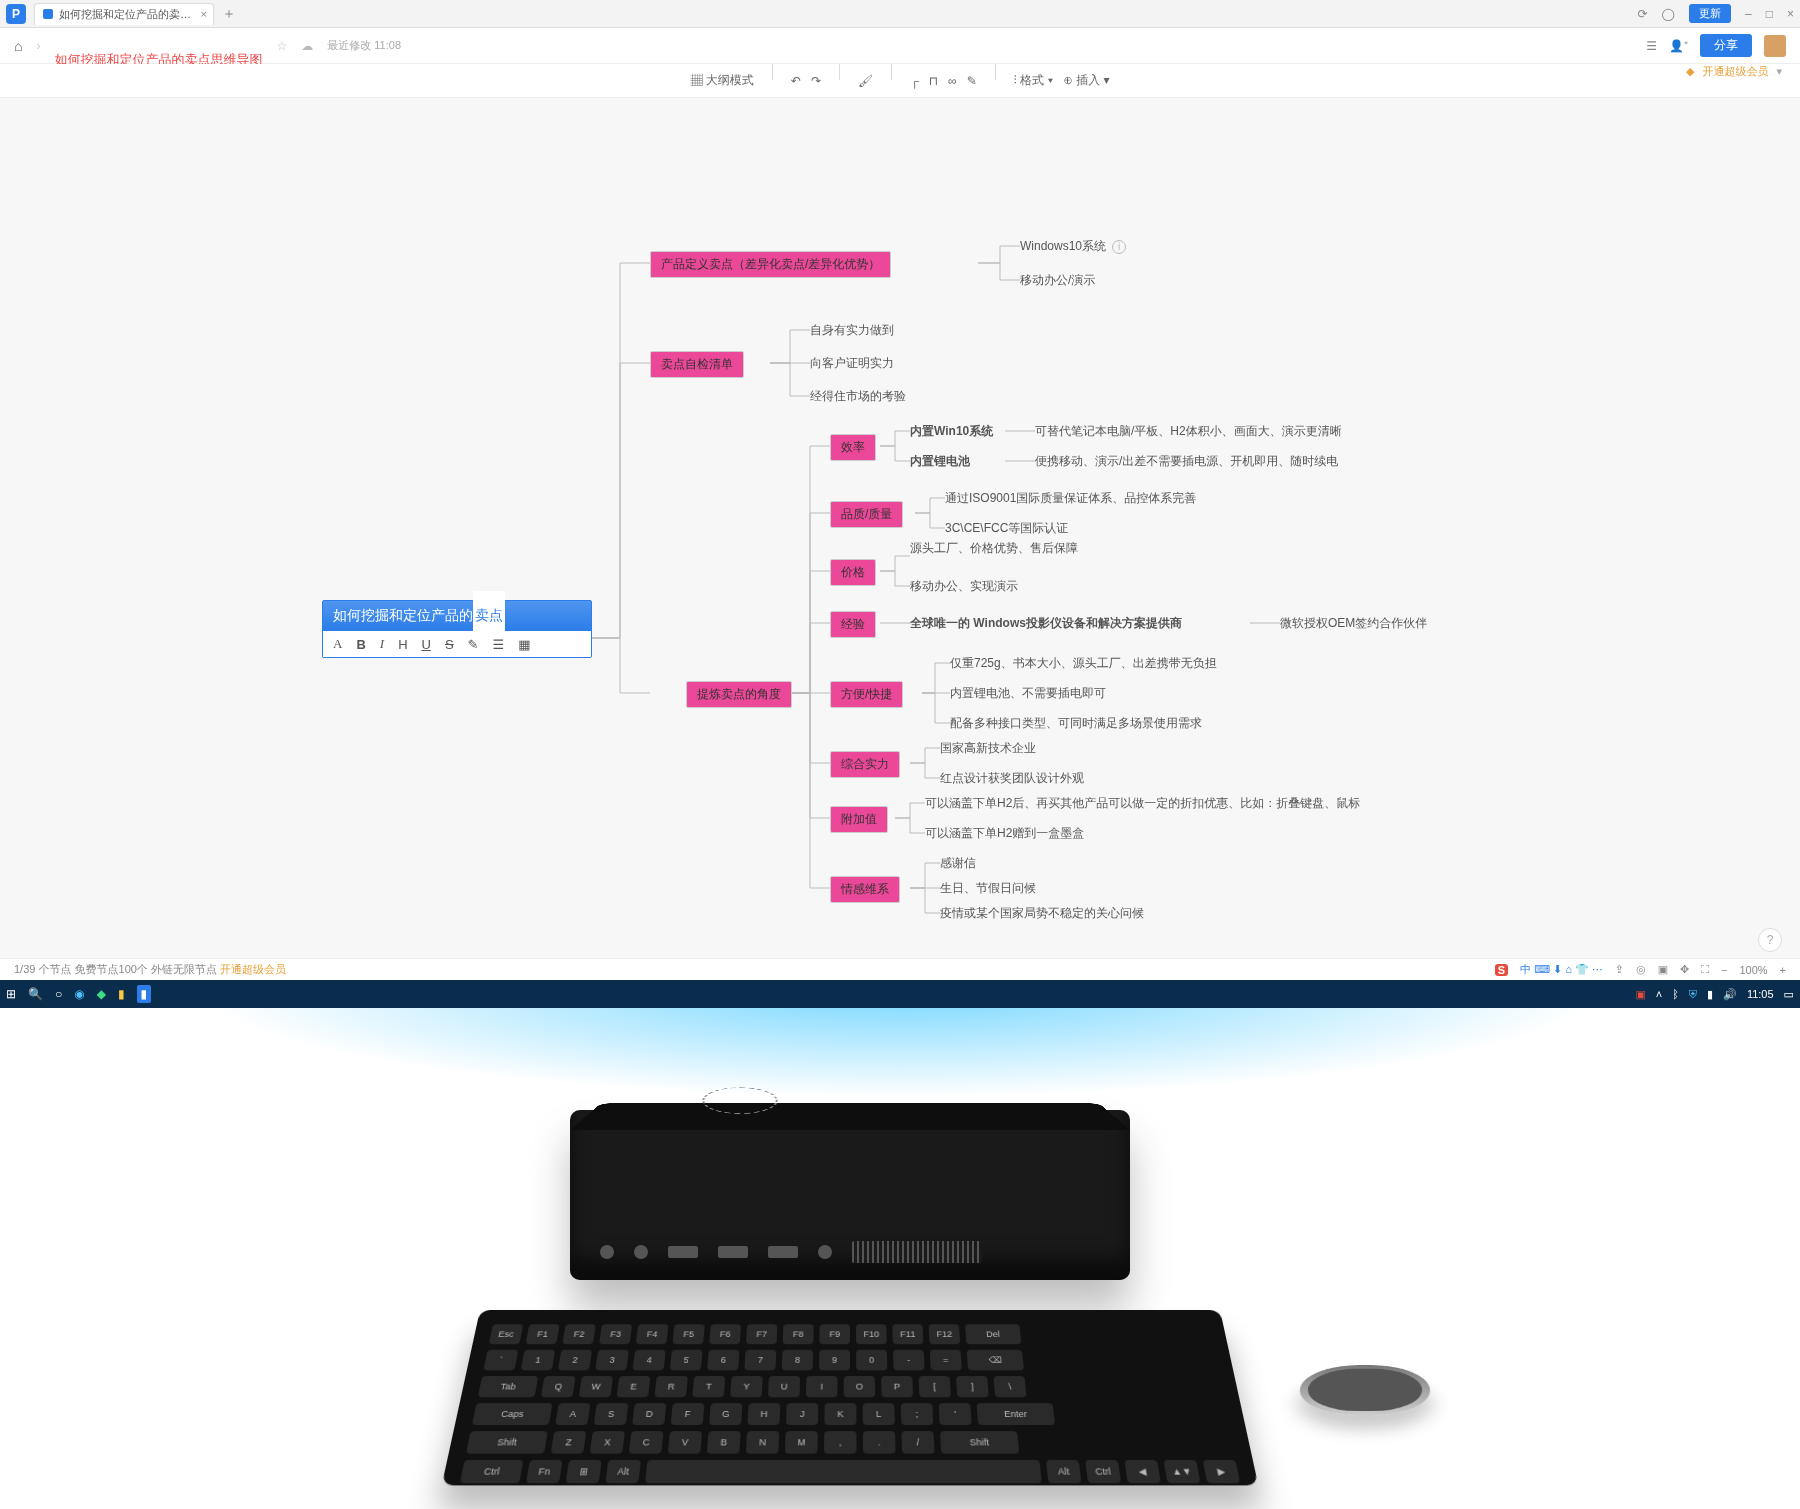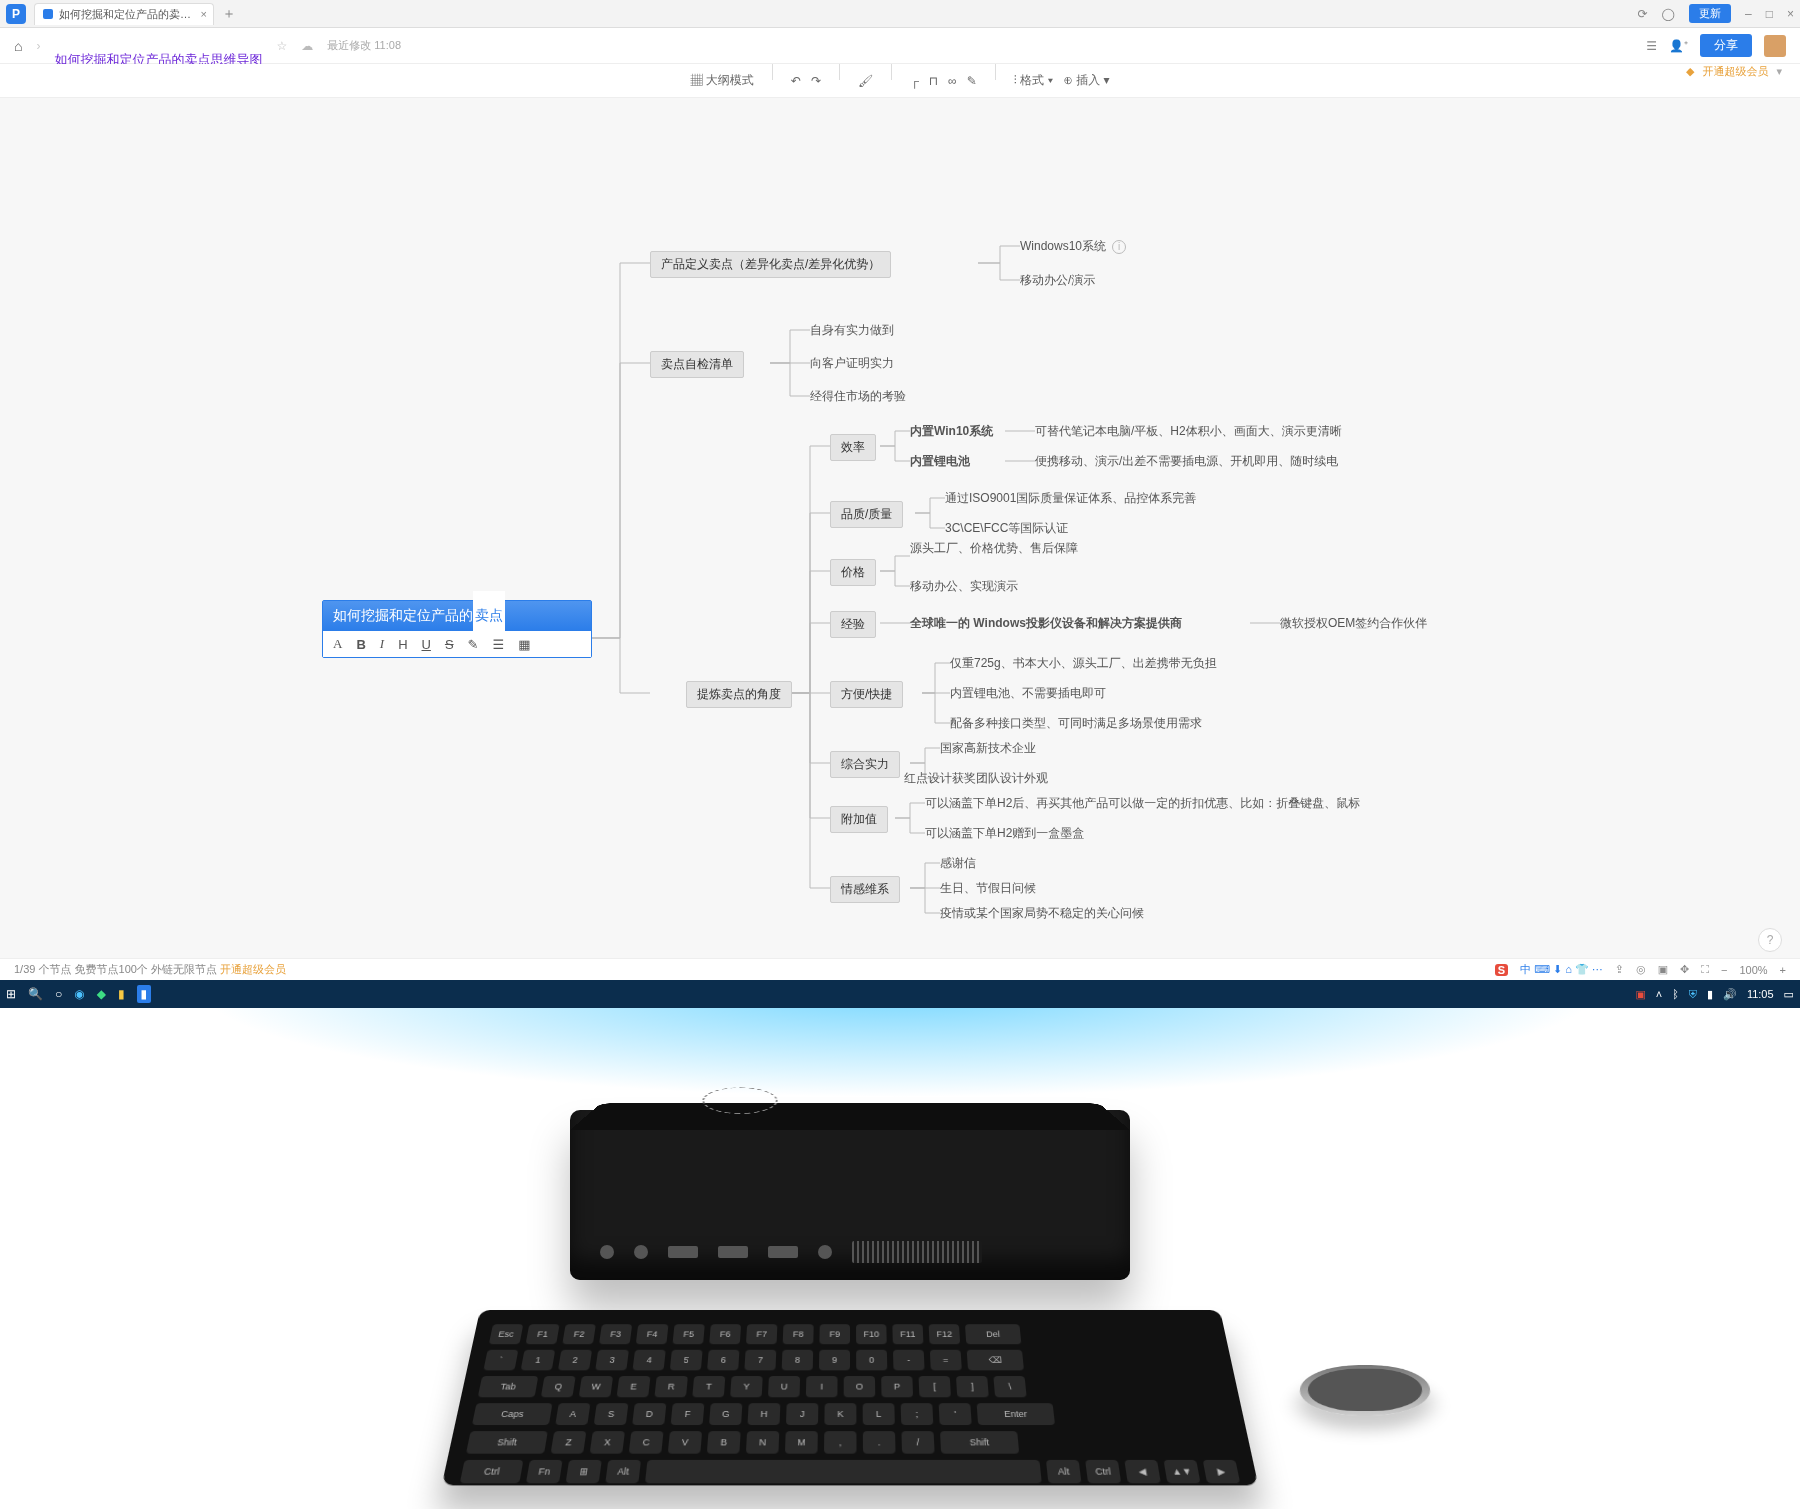--- a/index.html
+++ b/index.html
@@ -37,21 +37,21 @@
   .tab .close { position:absolute; right:6px; color:#888; }
   .new-tab { margin-left:8px; color:#888; font-size:14px; }
   .chrome-right { margin-left:auto; display:flex; gap:14px; color:#888; align-items:center; }
   .chrome-btn-primary { background:#2b7de9; color:#fff; padding:2px 10px; border-radius:3px; font-size:11px;}
   
   .doc-header {
     height: 36px; background:#fff; display:flex; align-items:center;
     padding:0 14px; border-bottom:1px solid #eee; gap:14px;
   }
   .home-icon { color:#555; font-size:14px; }
-  .doc-title { color:#6d28d9; font-size:13px;margin-top:28px; }
+  .doc-title { color:#ef4444; font-size:13px;margin-top:28px; }
   .star-icon { color:#bbb; }
   .doc-meta { color:#aaa; font-size:11px; }
   .doc-header-right { margin-left:auto; display:flex; align-items:center; gap:12px; }
   .share-btn { background:#2b7de9; color:#fff; padding:3px 14px; border-radius:3px; font-size:12px;}
   .avatar { width:22px; height:22px; background:#d9a066; border-radius:3px; }
   
   .toolbar {
     height:34px; background:#fff; border-bottom:1px solid #eee;
     display:flex; justify-content:center; gap:18px;
     color:#666; font-size:12px; position:relative;
@@ -62,21 +62,21 @@
     position:absolute; right:18px; display:flex; align-items:center; gap:8px;
     color:#e8a23c; font-size:11px;
   }
   .diamond { color:#e8a23c; }
   
   .canvas {
     position:relative; height: 860px; background:#f7f7f7; overflow:hidden;
   }
   svg.connectors { position:absolute; left:0; top:0; width:100%; height:100%; pointer-events:none; }
   .node, .leaf, .root {
-    position:absolute; background:#e5e5e5; border:1px solid #ccc;
+    position:absolute; background:#ec4899; border:1px solid #ccc;
     padding:4px 10px; font-size:12px; color:#333; border-radius:2px;
     white-space:nowrap;
   }
   .root {
     border:1px solid #2b7de9; padding:0;
     width:270px;
   }
   .root .editable {
     padding:6px 10px; background:linear-gradient(#4f95ef,#2b7de9);
     color:#fff; font-size:14px;
@@ -343,21 +343,21 @@
   <div class="leaf" style="left:910px; top:517px; font-weight:bold">全球唯一的 Windows投影仪设备和解决方案提供商</div>
   <div class="leaf" style="left:1280px; top:517px">微软授权OEM签约合作伙伴</div>
 
   <div class="node" style="left:830px; top:583px">方便/快捷</div>
   <div class="leaf" style="left:950px; top:557px">仅重725g、书本大小、源头工厂、出差携带无负担</div>
   <div class="leaf" style="left:950px; top:587px">内置锂电池、不需要插电即可</div>
   <div class="leaf" style="left:950px; top:617px">配备多种接口类型、可同时满足多场景使用需求</div>
 
   <div class="node" style="left:830px; top:653px">综合实力</div>
   <div class="leaf" style="left:940px; top:642px">国家高新技术企业</div>
-  <div class="leaf" style="left:904px; top:672px">红点设计获奖团队设计外观</div>
+  <div class="leaf" style="left:940px; top:672px">红点设计获奖团队设计外观</div>
 
   <div class="node" style="left:830px; top:708px">附加值</div>
   <div class="leaf" style="left:925px; top:697px">可以涵盖下单H2后、再买其他产品可以做一定的折扣优惠、比如：折叠键盘、鼠标</div>
   <div class="leaf" style="left:925px; top:727px">可以涵盖下单H2赠到一盒墨盒</div>
 
   <div class="node" style="left:830px; top:778px">情感维系</div>
   <div class="leaf" style="left:940px; top:757px">感谢信</div>
   <div class="leaf" style="left:940px; top:782px">生日、节假日问候</div>
   <div class="leaf" style="left:940px; top:807px">疫情或某个国家局势不稳定的关心问候</div>
 

